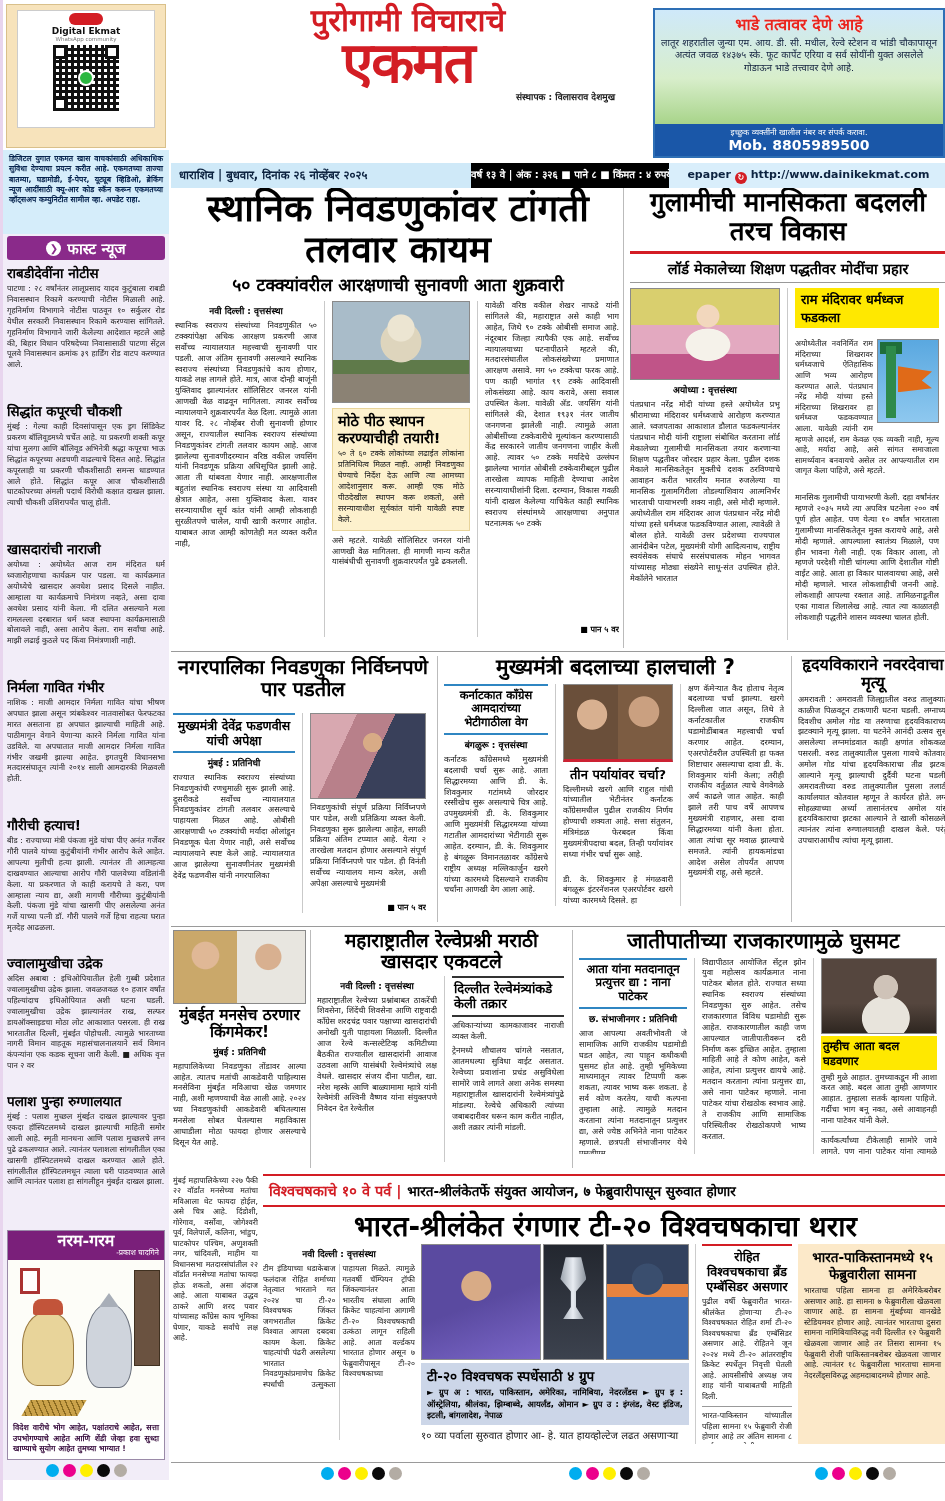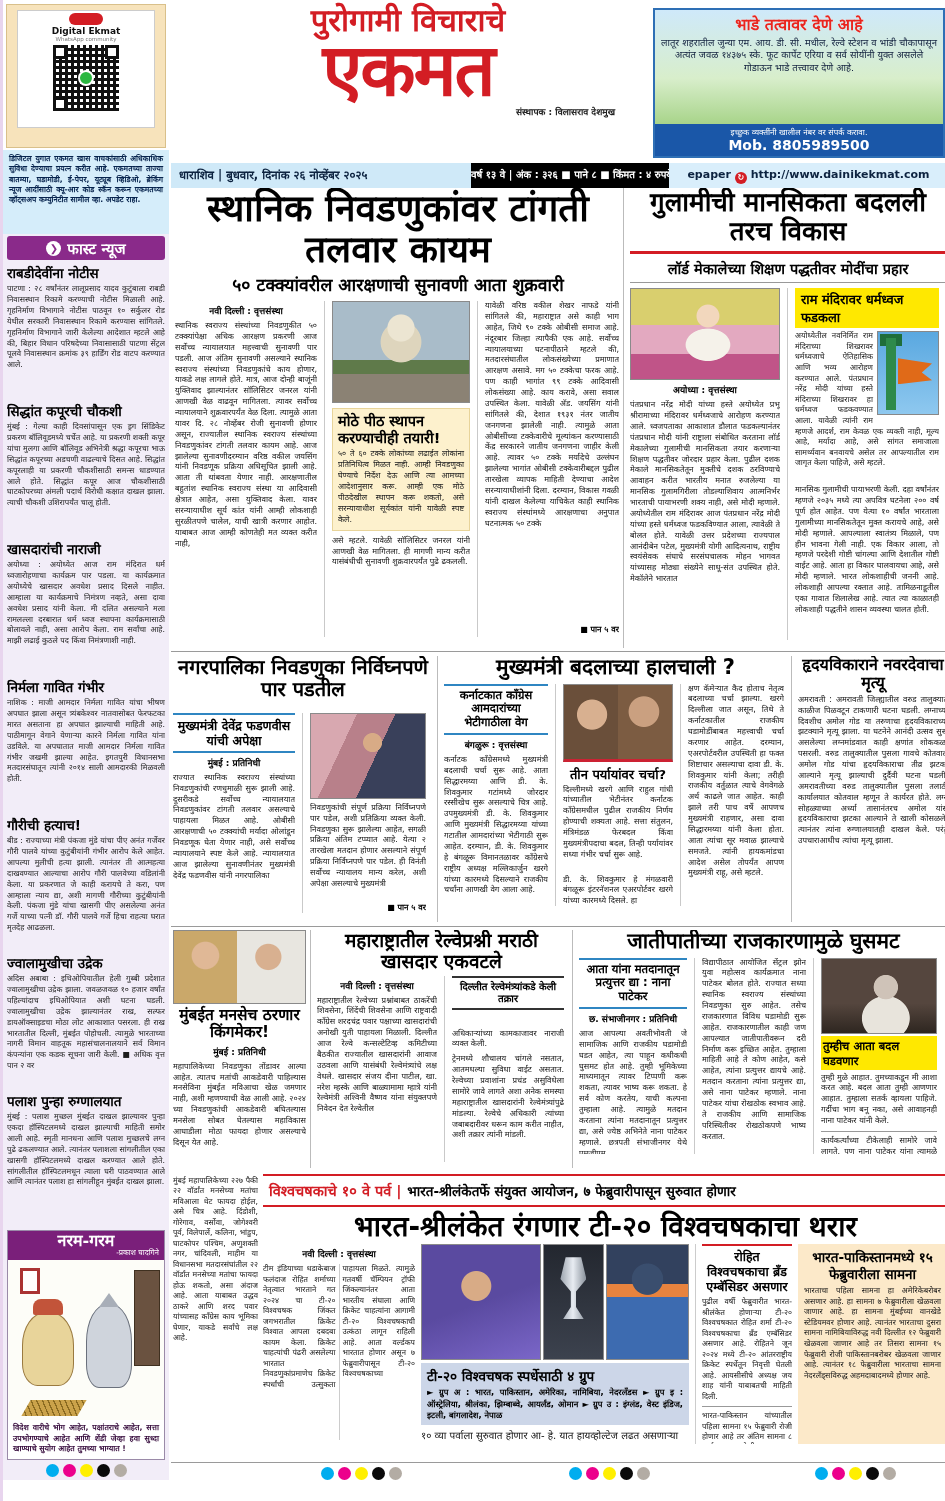--- a/index.html
+++ b/index.html
@@ -23,21 +23,21 @@
 .qr-brand{font-size:9px;font-weight:bold;color:#111}
 .qr-sub{font-size:5.5px;color:#777}
 .qr-code{position:relative;width:66px;height:66px;margin:3px auto 0;background:
  repeating-linear-gradient(0deg,#111 0 3px,transparent 3px 6px),
  repeating-linear-gradient(90deg,#111 0 3px,#fff 3px 6px)}
 .qr-code i{position:absolute;width:14px;height:14px;background:#fff;border:3px solid #111}
 .qr-code i.tl{left:0;top:0}.qr-code i.tr{right:0;top:0}.qr-code i.bl{left:0;bottom:0}
 .qr-code b{position:absolute;left:25px;top:25px;width:16px;height:16px;background:#2bb741;border-radius:50%;border:2px solid #fff}
 #masthead{left:172px;top:0;width:466px;height:160px;text-align:center}
 #mast-tag{font-size:31px;font-weight:bold;color:#d31d24;line-height:1.05;margin-top:4px}
-#mast-title{font-size:72px;font-weight:900;color:#d31d24;line-height:.92;letter-spacing:-2px}
+#mast-title{font-size:56px;font-weight:900;color:#d31d24;line-height:.92;letter-spacing:-2px}
 #mast-founder{font-size:9px;color:#222;text-align:right;padding-right:26px;margin-top:2px;font-weight:bold}
 #ad-box{left:650px;top:8px;width:292px;height:150px;border:2px solid #2e6fb5;display:flex;flex-direction:column}
 #ad-top{flex:1;background:linear-gradient(180deg,#cfe9fa 0%,#d8eecb 60%,#a8d48a 100%);padding:3px 6px;text-align:center}
 #ad-head{font-size:16px;font-weight:bold;color:#e8251f;text-shadow:0 0 1px #fff;margin-bottom:2px}
 #ad-body{font-size:9.5px;font-weight:normal;color:#14233f;line-height:1.3}
 #ad-bot{background:#1a57a8;color:#fff;text-align:center;padding:2px 0 3px}
 #ad-contact{font-size:8px}
 #ad-mob{font-size:14px;font-weight:bold}
 .strip{height:25px;line-height:24px;font-weight:bold;overflow:hidden;white-space:nowrap}
 #strip-place{left:168px;top:163px;width:300px;background:#cfe9f8;color:#0d2340;font-size:11.5px;padding-left:8px}
@@ -83,21 +83,21 @@
 .ybox-body{font-size:7.9px;line-height:1.38;color:#222;text-align:justify}
 #modi{left:620px;top:188px;width:323px;height:460px;border-left:1px solid #bbb;padding-left:6px}
 #modi-hl{font-size:26px;border-bottom:3px solid #d31d24;padding-bottom:5px}
 #modi-sub{font-size:14.5px;font-weight:bold;text-align:center;padding:4px 0;border-bottom:1px solid #999;margin-bottom:5px}
 #modi .ncols{height:352px}
 .c-modi1{width:150px}.c-modi2{width:152px}
 .ph-modi{height:92px;background:
  radial-gradient(circle at 52% 30%,#f2d7bd 0 11%,transparent 12%),
  radial-gradient(ellipse at 52% 62%,#f5f2ea 0 20%,transparent 21%),
  linear-gradient(180deg,#d9cf6e 0 40%,#e3a9c0 40% 72%,#c05488 72% 100%)}
-.flag-title{display:inline-block;background:#ffe800;font-weight:bold;font-size:13px;padding:2px 6px;margin-bottom:3px}
+.flag-title{display:inline-block;background:#ffe800;font-weight:bold;font-size:13px;padding:2px 6px;margin-bottom:11px}
 .ph-flag{float:right;width:62px;height:84px;margin:0 0 3px 4px;background:linear-gradient(180deg,#5aa8e0,#8ec8ef);border:1px solid #888}
 .flag-cloth{position:absolute;right:6px;top:26px;width:34px;height:26px;background:#e06a18;clip-path:polygon(0 0,100% 20%,70% 55%,100% 85%,0 100%)}
 .flag-tower{position:absolute;left:8px;top:6px;width:10px;height:72px;background:#2e8a4a}
 .flag-top{position:absolute;left:2px;top:2px;width:22px;height:12px;background:#1f6e3a}
 #fadnavis{left:170px;top:656px;width:260px;height:266px}
 #fad-hl{font-size:20px}
 #fadnavis .ncols{height:200px;margin-top:12px}
 .c-fad1{width:122px}.c-fad2{width:124px}
 .ph-fad{height:86px;background:
  radial-gradient(circle at 54% 34%,#d8ab86 0 11%,transparent 12%),
@@ -117,21 +117,21 @@
 .ph-mns{height:74px;background:
  radial-gradient(circle at 24% 34%,#e0b896 0 12%,transparent 13%),
  radial-gradient(circle at 72% 36%,#d8b090 0 12%,transparent 13%),
  linear-gradient(90deg,#caa86a 0 48%,#e8e6e0 48% 100%)}
 #mns-hl{font-size:15.5px;margin-top:3px}
 #mns-cont{left:170px;top:1176px;width:85px;height:282px}
 #railway{left:307px;top:930px;width:256px;height:238px;border-left:1px solid #bbb;padding-left:6px}
 #rail-hl{font-size:19px;margin-bottom:3px}
 #railway .ncols{height:186px}
 .c-rail{width:120px}
-.rail-box{border-top:2px solid #333;border-bottom:2px solid #333;padding:3px 2px;font-weight:bold;font-size:10px;text-align:center;line-height:1.2;margin-bottom:19px}
+.rail-box{border-top:2px solid #333;border-bottom:2px solid #333;padding:3px 2px;font-weight:bold;font-size:13px;line-height:1.2;margin-bottom:4px}
 #nana{left:569px;top:930px;width:376px;height:238px;border-left:1px solid #bbb;padding-left:6px}
 #nana-hl{font-size:21px;margin-bottom:4px}
 #nana .ncols{height:196px}
 .c-nana1{width:108px}.c-nana2{width:112px}.c-nana3{width:124px}
 .ph-nana{height:76px;background:
  radial-gradient(circle at 56% 38%,#cfc3b8 0 15%,transparent 16%),
  radial-gradient(ellipse at 56% 80%,#e8e4dc 0 26%,transparent 27%),
  linear-gradient(180deg,#55463e 0 60%,#2e2620 100%)}
 .nana-cap{background:#ffe800;font-weight:bold;font-size:11.5px;padding:2px 2px;margin:2px 0 3px}
 .mini-rule{border-top:1px solid #999;margin:4px 0}

